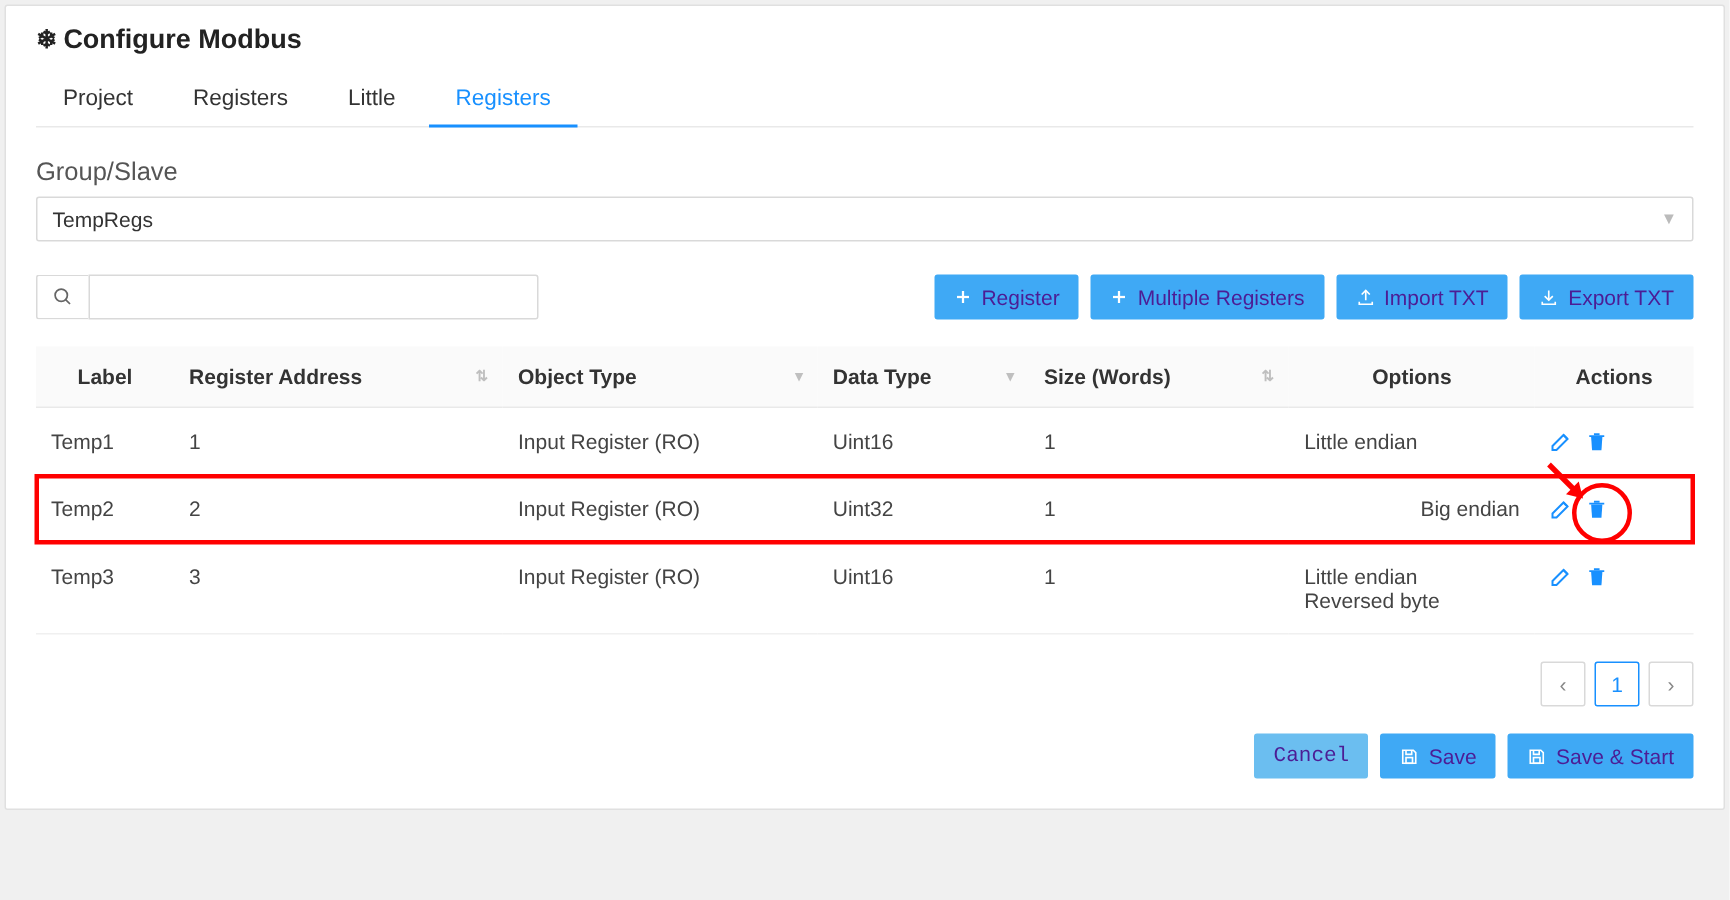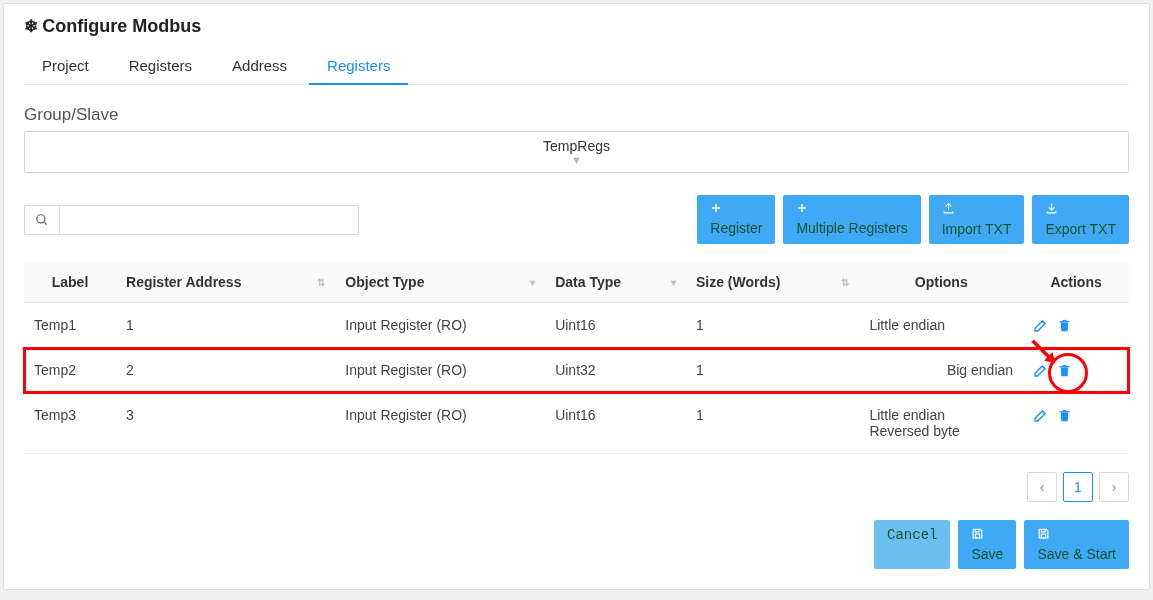--- a/index.html
+++ b/index.html
@@ -6,28 +6,28 @@
 body { font-family: -apple-system, BlinkMacSystemFont, "Segoe UI", Helvetica, Arial, sans-serif; background: #f0f0f0; padding: 3px; font-size: 14px; color: #333; }
 .window { background: #fff; border: 1px solid #e0e0e0; border-radius: 2px; width: 1147px; margin: 0 auto; }
 .header { padding: 12px 20px 0 20px; }
 .title { font-size: 18px; font-weight: 600; color: #222; display: flex; align-items: center; gap: 4px; }
 .tabs { display: flex; gap: 4px; border-bottom: 1px solid #e9e9e9; margin-top: 10px; }
 .tab { padding: 10px 18px; cursor: pointer; color: #333; font-size: 15px; position: relative; }
 .tab.active { color: #1890ff; }
 .tab.active::after { content: ""; position: absolute; left: 0; right: 0; bottom: -1px; height: 2px; background: #1890ff; }
 .body { padding: 20px 20px 20px 20px; }
 .label-small { font-size: 17px; color: #555; margin-bottom: 6px; }
-.select { width: 100%; border: 1px solid #d9d9d9; border-radius: 2px; padding: 6px 10px; font-size: 14px; background: #fff; display: flex; justify-content: space-between; align-items: center; cursor: pointer; flex-direction: column; }
+.select { width: 100%; border: 1px solid #d9d9d9; border-radius: 2px; padding: 6px 10px; font-size: 14px; background: #fff; display: flex; justify-content: space-between; align-items: center; cursor: pointer; }
 .select-chevron { color: #bbb; font-size: 11px; }
 .toolbar { display: flex; justify-content: space-between; align-items: center; margin-top: 22px; }
 .searchwrap { display: flex; }
 .searchbtn { border: 1px solid #d9d9d9; border-right: none; background: #fff; padding: 6px 10px; border-radius: 2px 0 0 2px; color: #666; cursor: pointer; display: flex; align-items: center; }
 .searchinput { border: 1px solid #d9d9d9; border-radius: 0 2px 2px 0; padding: 6px 8px; width: 300px; font-size: 14px; }
 .btns { display: flex; gap: 8px; }
-.btn { background: #3fa9f5; color: #14532d; border: none; border-radius: 2px; padding: 7px 13px; font-size: 14px; cursor: pointer; display: inline-flex; align-items: flex-start; gap: 6px; flex-direction: column; }
+.btn { background: #3fa9f5; color: #4c1d95; border: none; border-radius: 2px; padding: 7px 13px; font-size: 14px; cursor: pointer; display: inline-flex; align-items: center; gap: 6px; }
 .table { width: 100%; border-collapse: collapse; margin-top: 18px; font-size: 14px; }
 .table th { text-align: center; background: #fafafa; border-bottom: 1px solid #e9e9e9; padding: 12px 10px; font-weight: 600; color: #333; }
 .table th .sorter, .table th .filter { color: #bfbfbf; font-size: 10px; margin-left: 4px; display: inline-block; vertical-align: middle; }
 .table td { padding: 14px 10px; border-bottom: 1px solid #f0f0f0; color: #444; vertical-align: top; }
 .table tr.highlighted { outline: 3px solid #ff0000; outline-offset: -2px; }
 .actions { color: #1890ff; display: flex; gap: 8px; align-items: center; }
 .actions .icon { cursor: pointer; }
 .delete-circle { position: relative; }
 .delete-circle::after { content: ""; position: absolute; width: 34px; height: 34px; border: 3px solid #ff0000; border-radius: 50%; left: -9px; top: -10px; }
 .arrow-annot { position: absolute; }
@@ -44,21 +44,21 @@
 
 <div class="window">
   <div class="header">
     <div class="title">
       <span style="font-size:17px;">❄</span>
       <span>Configure Modbus</span>
     </div>
     <div class="tabs">
       <div class="tab">Project</div>
       <div class="tab">Registers</div>
-      <div class="tab">Address</div>
+      <div class="tab">Little</div>
       <div class="tab active">Registers</div>
     </div>
   </div>
 
   <div class="body">
     <div class="label-small">Group/Slave</div>
     <div class="select">
       <span>TempRegs</span>
       <span class="select-chevron">▼</span>
     </div>

